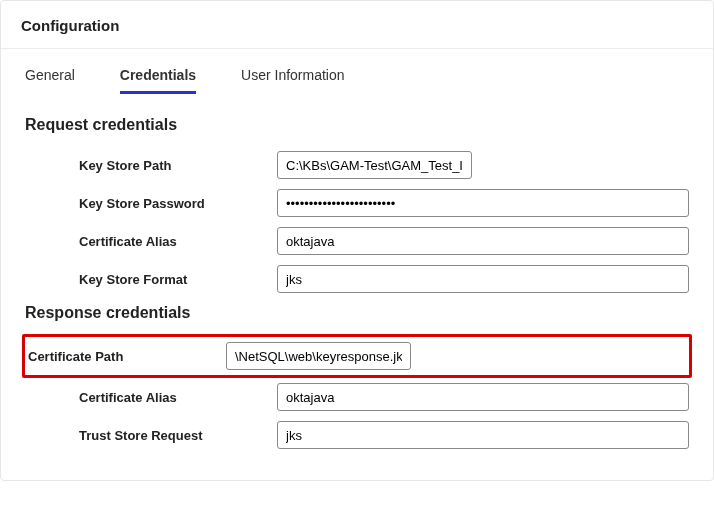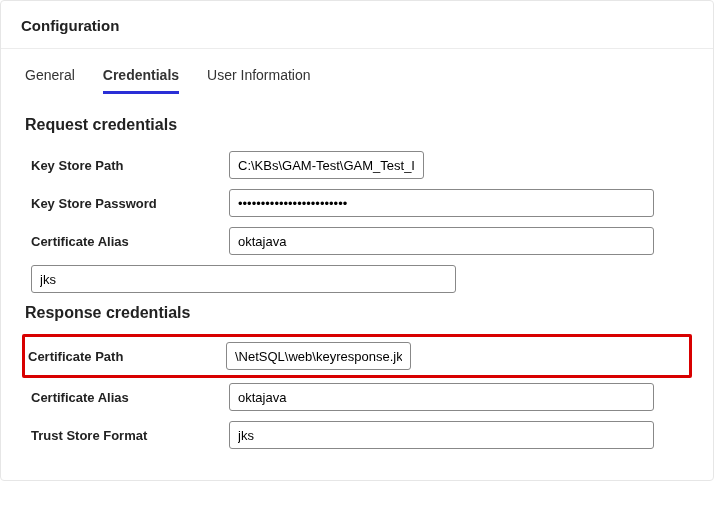--- a/index.html
+++ b/index.html
@@ -18,21 +18,21 @@
   }
   .panel-header {
     padding: 16px 20px 14px 20px;
     border-bottom: 1px solid #ececec;
     font-weight: 700;
     font-size: 15px;
   }
   .content { padding: 14px 24px 8px 24px; }
   .tabs {
     display: flex;
-    gap: 28px;
+    gap: 45px;
     font-size: 14px;
     margin-bottom: 22px;
   }
   .tab {
     padding: 4px 0 8px 0;
     cursor: pointer;
     font-weight: 500;
     color: #333;
   }
   .tab.active {
@@ -42,20 +42,21 @@
   .section-title {
     font-weight: 700;
     font-size: 16px;
     margin: 6px 0 12px 0;
   }
   .form-row {
     display: flex;
     align-items: center;
     padding: 5px 0 5px 6px;
     min-height: 36px;
+    margin-left: 48px;
   }
   .form-label {
     width: 198px;
     font-weight: 700;
     font-size: 13px;
     flex-shrink: 0;
   }
   .form-control {
     flex: 1;
   }
@@ -106,32 +107,33 @@
     </div>
     <div class="form-row">
       <div class="form-label">Key Store Password</div>
       <div class="form-control"><input type="text" class="w-full" value="••••••••••••••••••••••••" style=""></div>
     </div>
     <div class="form-row">
       <div class="form-label">Certificate Alias</div>
       <div class="form-control"><input type="text" class="w-full" value="oktajava" style=""></div>
     </div>
     <div class="form-row">
+      <div class="form-label">Key Store Format</div>
       <div class="form-control"><input type="text" class="w-full" value="jks" style=""></div>
     </div>
 
     <div class="section-title">Response credentials</div>
 
     <div class="form-row highlight-row">
       <div class="form-label">Certificate Path</div>
       <div class="form-control"><input type="text" value="\NetSQL\web\keyresponse.jks" style=""></div>
     </div>
     <div class="form-row">
       <div class="form-label">Certificate Alias</div>
       <div class="form-control"><input type="text" class="w-full" value="oktajava" style=""></div>
     </div>
     <div class="form-row">
-      <div class="form-label">Trust Store Format</div>
+      <div class="form-label">Trust Store Request</div>
       <div class="form-control"><input type="text" class="w-full focused" value="jks" style=""></div>
     </div>
 
   </div>
 </div>
 
 </body></html>

